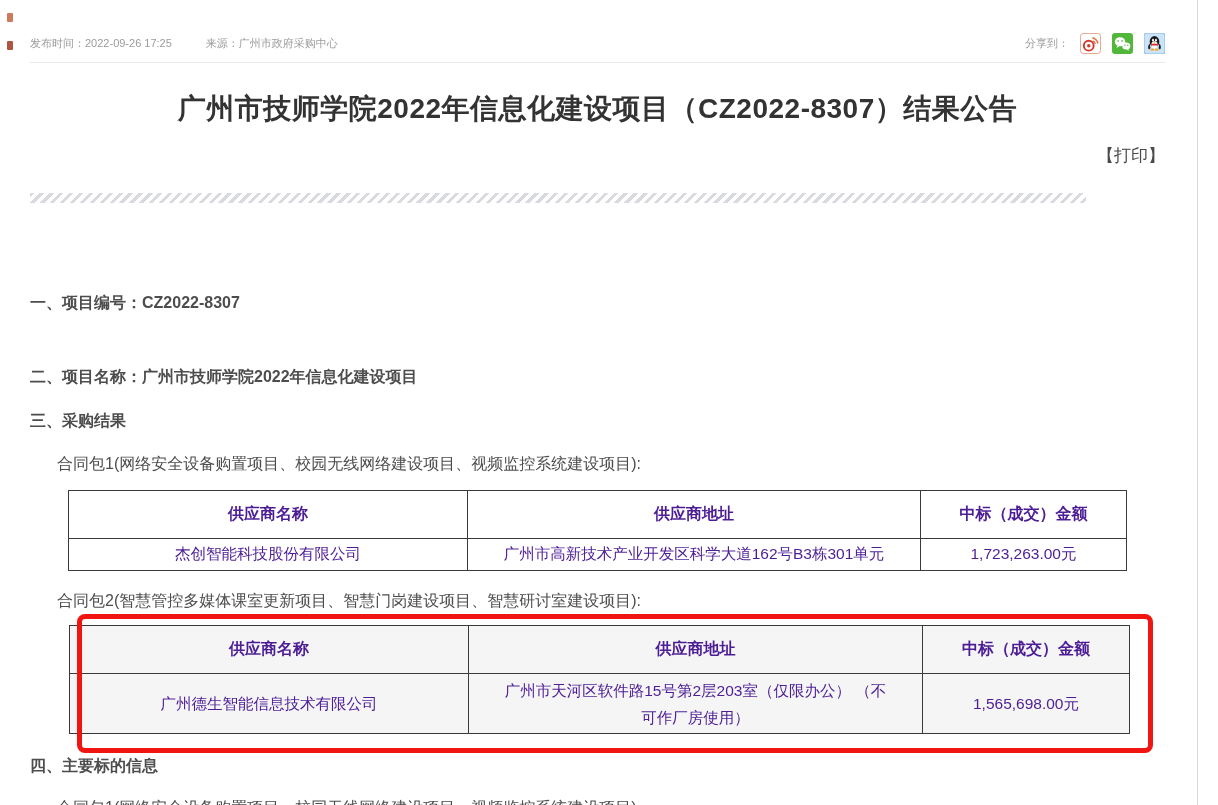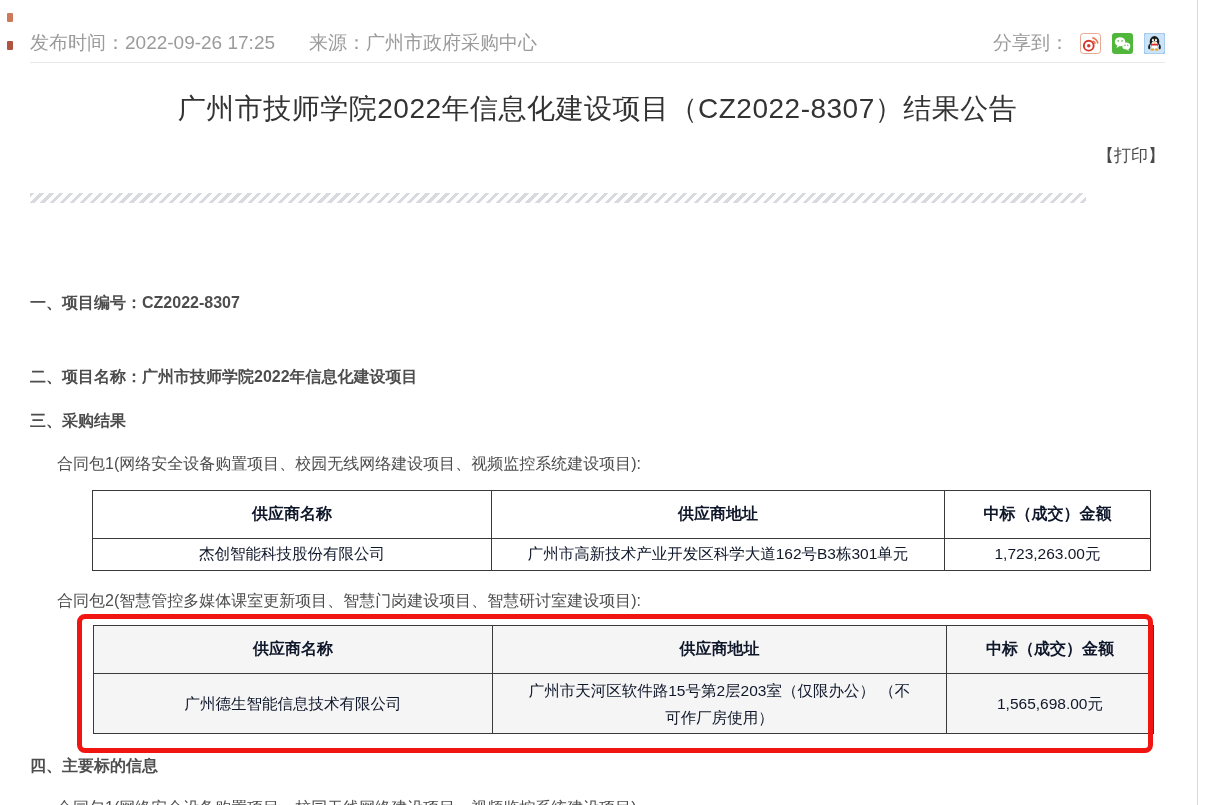--- a/index.html
+++ b/index.html
@@ -9,43 +9,43 @@
 
   
   .artifact1 { left:7px; top:13px; width:6px; height:9px; background:#cd7a5c; border-radius:1px; }
   .artifact2 { left:7px; top:41px; width:6px; height:9px; background:#b05442; border-radius:1px; }
 
   
   .page-right-border { left:1197px; top:0; width:1px; height:805px; background:#d9d9d9; }
 
   
   .meta-row { left:30px; top:32px; width:1135px; height:22px; display:flex; align-items:center;
-              font-size:19px; color:#9b9b9b; }
+              font-size:11px; color:#9b9b9b; }
   .meta-row .lbl { white-space:nowrap; }
   .meta-gap { width:34px; }
   .share-group { margin-left:auto; display:flex; align-items:center; gap:11px; }
   .share-icon { width:21px; height:21px; display:inline-block; cursor:pointer; }
 
   .header-divider { left:30px; top:62px; width:1135px; height:1px; background:#e8e8e8; }
 
   .page-title { left:30px; top:90px; width:1135px; text-align:center; font-size:28px;
-                font-weight:normal; color:#333333; letter-spacing:0.5px; }
+                font-weight:bold; color:#333333; letter-spacing:0.5px; }
 
   .print-btn { top:144px; right:53px; font-size:17px; color:#4a4a4a; cursor:pointer; }
 
   .hatch-band { left:30px; top:193px; width:1056px; height:10px;
     background:repeating-linear-gradient(135deg,#d9d9e0 0px,#d9d9e0 3px,#ffffff 3px,#ffffff 7px); }
 
   .section-heading { left:30px; font-size:16px; font-weight:bold; color:#4d4d4d; white-space:nowrap; }
   .s1 { top:293px; } .s2 { top:367px; } .s3 { top:411px; } .s4 { top:756px; }
 
   .intro { left:57px; font-size:16px; color:#4d4d4d; white-space:nowrap; }
   .intro1 { top:454px;text-align:right; } .intro2 { top:591px; }
 
-  table.result { border-collapse:collapse; table-layout:fixed; font-size:15.5px; color:#0f172a;margin-left:24px; }
+  table.result { border-collapse:collapse; table-layout:fixed; font-size:15.5px; color:#4c1d95; }
   table.result th, table.result td { border:1px solid #3a3a3a; text-align:center; vertical-align:middle;
     padding:0 10px; overflow:hidden; }
   table.result th { font-weight:bold; font-size:16px; height:48px; }
   .t1 { left:68px; top:490px; width:1058px; }
   .t1 td { height:32px; }
   .t2 { left:69px; top:625px; width:1060px; background:#f5f5f6; }
   .t2 td { height:60px; line-height:27px; }
   td.amount, th.amount-h { }
   td.amount { text-align:right; padding-right:22px; }
   .addr-cell { padding:0 29px !important; }

